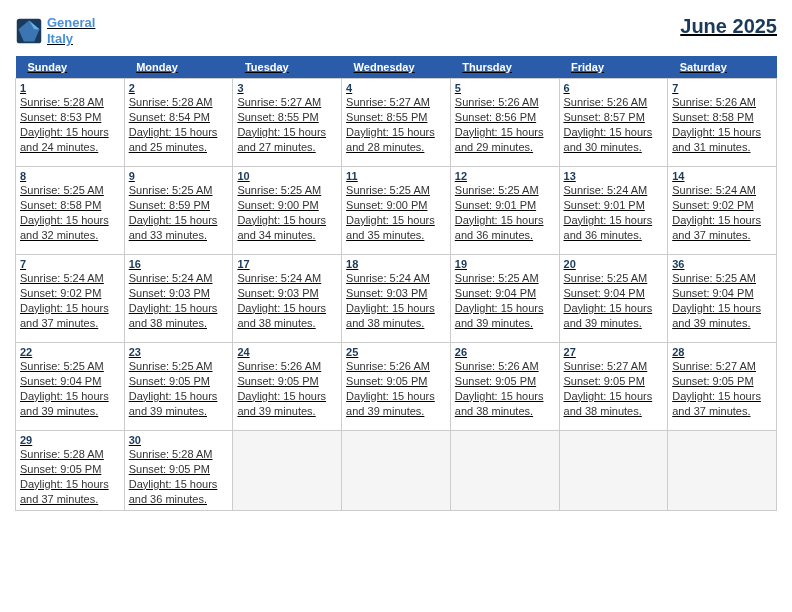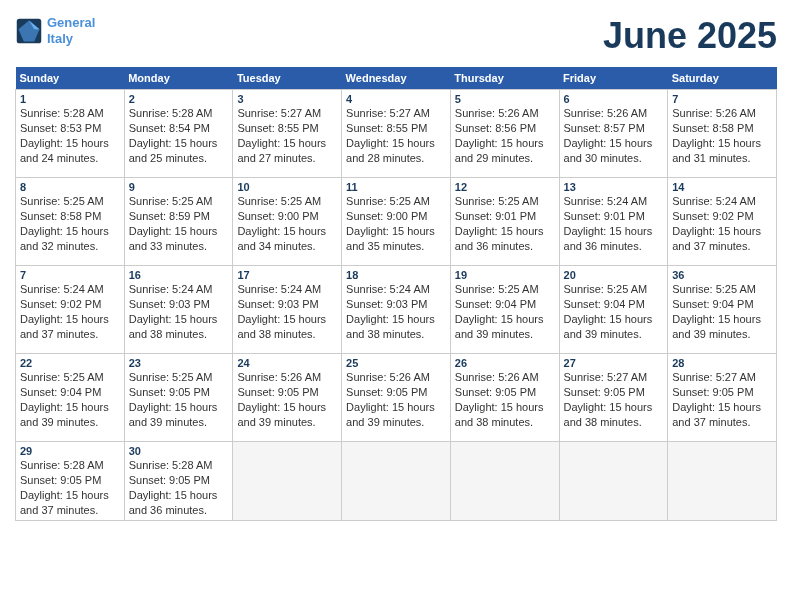--- a/index.html
+++ b/index.html
@@ -8,20 +8,21 @@
       background: #fff;
       width: 792px;
       height: 612px;
       overflow: hidden;
     }
     .page {
       width: 792px;
       height: 612px;
       padding: 15px;
       background: #fff;
+      text-decoration: underline;
     }
     .header {
       display: flex;
       justify-content: space-between;
       align-items: flex-start;
       margin-bottom: 10px;
     }
     .logo {
       display: flex;
       align-items: center;
@@ -37,39 +38,39 @@
       color: #4a90d9;
     }
     .logo-icon {
       width: 28px;
       height: 28px;
     }
     .title-area {
       text-align: right;
     }
     .month-title {
-      font-size: 36px;
+      font-size: 20px;
       font-weight: bold;
       color: #1a3a5c;
     }
     .location {
       font-size: 13px;
       color: #333;
     }
     table {
       width: 100%;
       border-collapse: collapse;
       table-layout: fixed;
     }
     .day-header {
       background: #2a5caa;
       color: #fff;
       font-size: 11px;
       font-weight: bold;
-      padding: 5px 4px;
+      padding: 5px 12px;
       text-align: left;
     }
     .cal-cell {
       border: 1px solid #ccc;
       vertical-align: top;
       padding: 3px 4px;
       height: 88px;
       font-size: 9px;
       color: #333;
       background: #fff;

